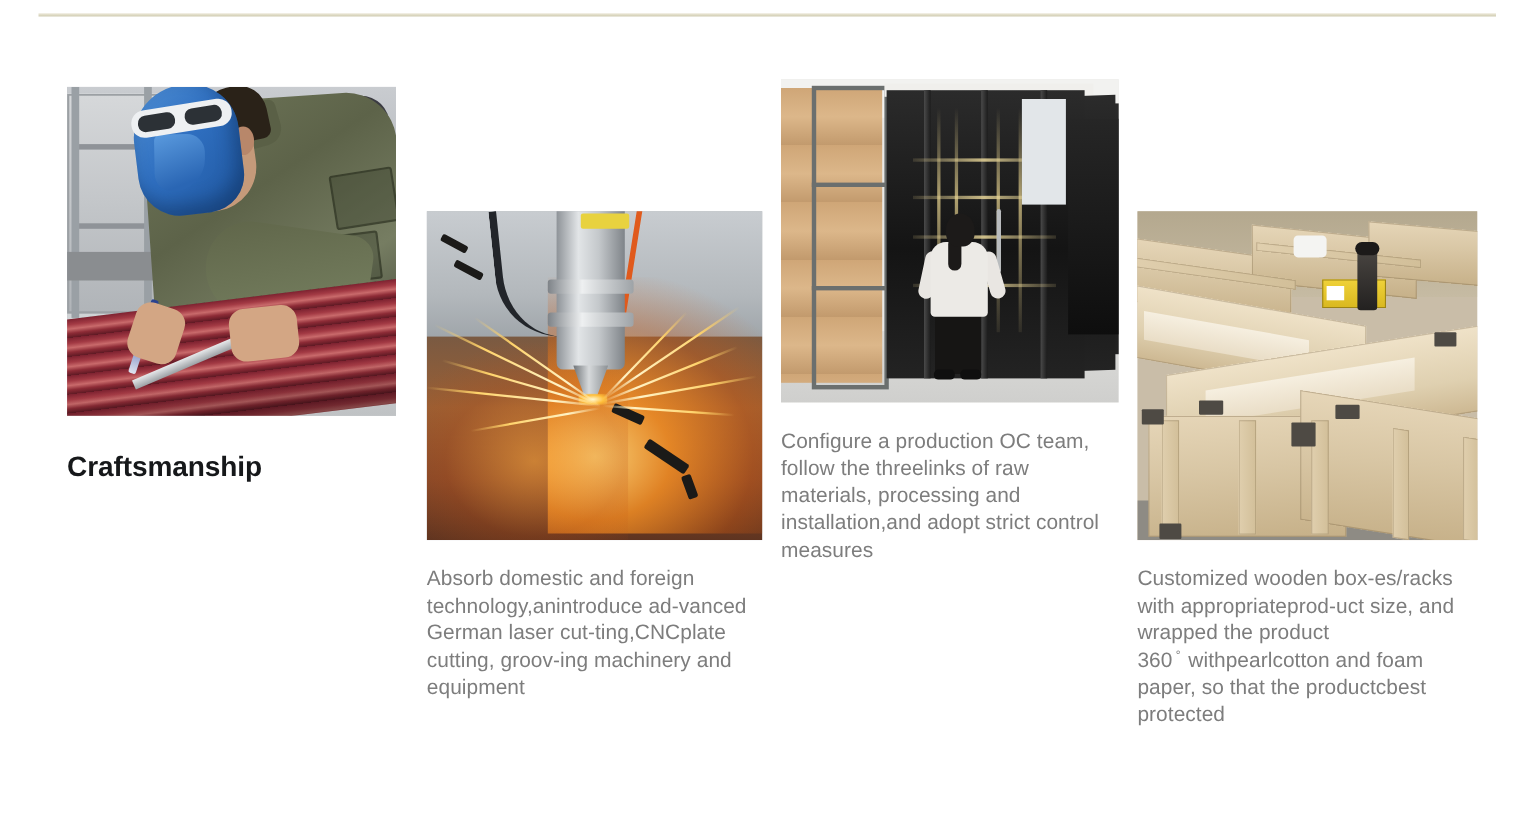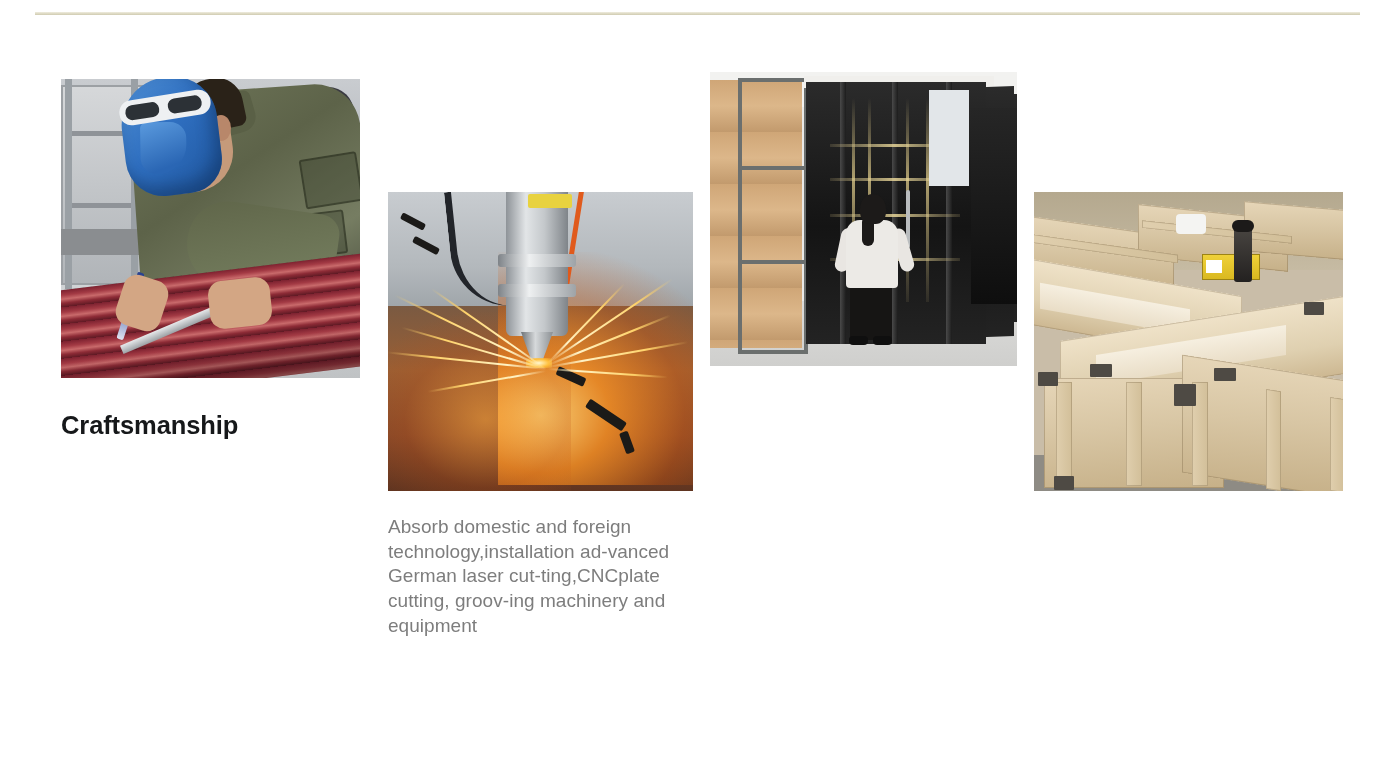--- a/index.html
+++ b/index.html
@@ -504,21 +504,21 @@
     <div class="spark" style="left:160px; top:174px; width:142px; transform:rotate(-10deg);"></div>
     <div class="spark" style="left:160px; top:176px; width:120px; transform:rotate(4deg);"></div>
     <div class="spark" style="left:158px; top:176px; width:160px; transform:rotate(186deg);"></div>
     <div class="spark" style="left:158px; top:176px; width:150px; transform:rotate(196deg);"></div>
     <div class="spark" style="left:158px; top:176px; width:168px; transform:rotate(206deg);"></div>
     <div class="spark" style="left:158px; top:176px; width:140px; transform:rotate(215deg);"></div>
     <div class="spark" style="left:160px; top:170px; width:110px; transform:rotate(-46deg);"></div>
     <div class="spark" style="left:158px; top:178px; width:120px; transform:rotate(170deg);"></div>
   </div>
 
-  <div class="feature-body">Absorb domestic and foreign technology,installation ad-vanced German laser cut-ting,CNCplate cutting, groov-ing machinery and equipment</div>
+  <div class="feature-body">Absorb domestic and foreign technology,anintroduce ad-vanced German laser cut-ting,CNCplate cutting, groov-ing machinery and equipment</div>
 </div>
 
 <div class="feature" id="col-technology">
 
   <div class="feature-photo ph-show">
     <div class="ceiling"></div>
     <div class="floor"></div>
 
     <div class="crate"></div>
     <div class="crate-frame"></div>
@@ -548,20 +548,21 @@
     <div class="person-arm l"></div>
     <div class="person-arm r"></div>
     <div class="person-pants"></div>
     <div class="person-shirt"></div>
     <div class="person-tail"></div>
     <div class="person-head"></div>
     <div class="shoe l"></div>
     <div class="shoe r"></div>
   </div>
 
+  <div class="feature-body">Configure a production OC team, follow the threelinks of raw materials, processing and installation,and adopt strict control measures</div>
 </div>
 
 <div class="feature" id="col-packaging">
 
   <div class="feature-photo ph-crate">
     <div class="warehouse-bg"></div>
     <div class="floor"></div>
 
     <div class="box" style="left:-10px; top:34px;  width:150px; height:58px; transform:skewY(8deg);"></div>
     <div class="box" style="left:104px; top:20px;  width:150px; height:52px; transform:skewY(6deg);"></div>
@@ -590,13 +591,16 @@
     <div class="bracket" style="left:20px;  top:284px; width:20px; height:14px;"></div>
 
     <div class="white-wrap"></div>
     <div class="toolbox">
       <div class="toolbox-label"></div>
     </div>
     <div class="tool-dark"></div>
     <div class="tool-knob"></div>
   </div>
 
+  <div class="feature-body">
+    <span>Customized wooden box-es/racks with appropriateprod-uct size, and wrapped the product 360</span><span class="deg">°</span><span>withpearlcotton and foam paper, so that the productcbest protected</span>
+  </div>
 </div>
 
 </body></html>

